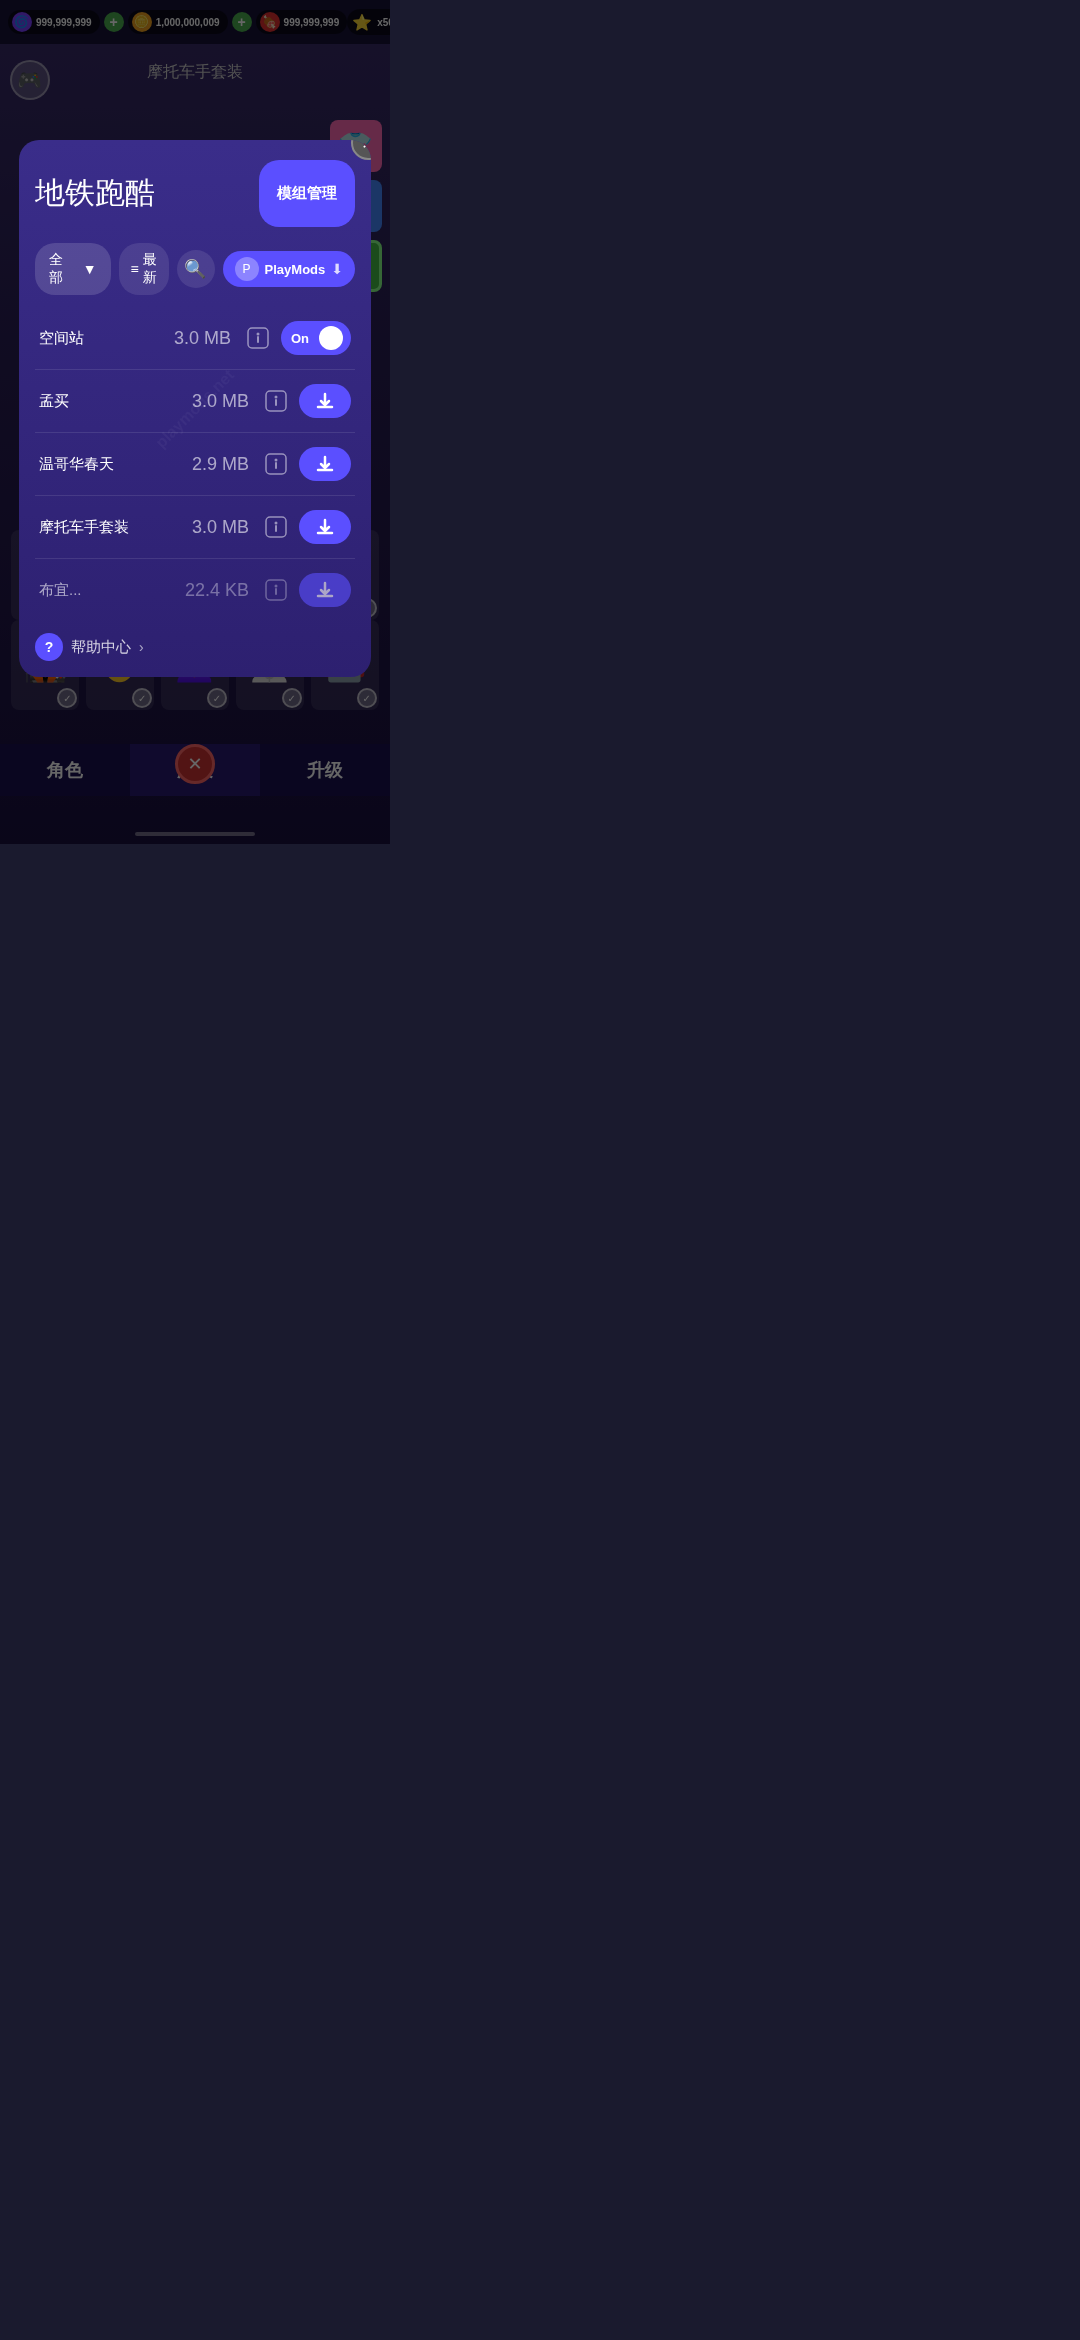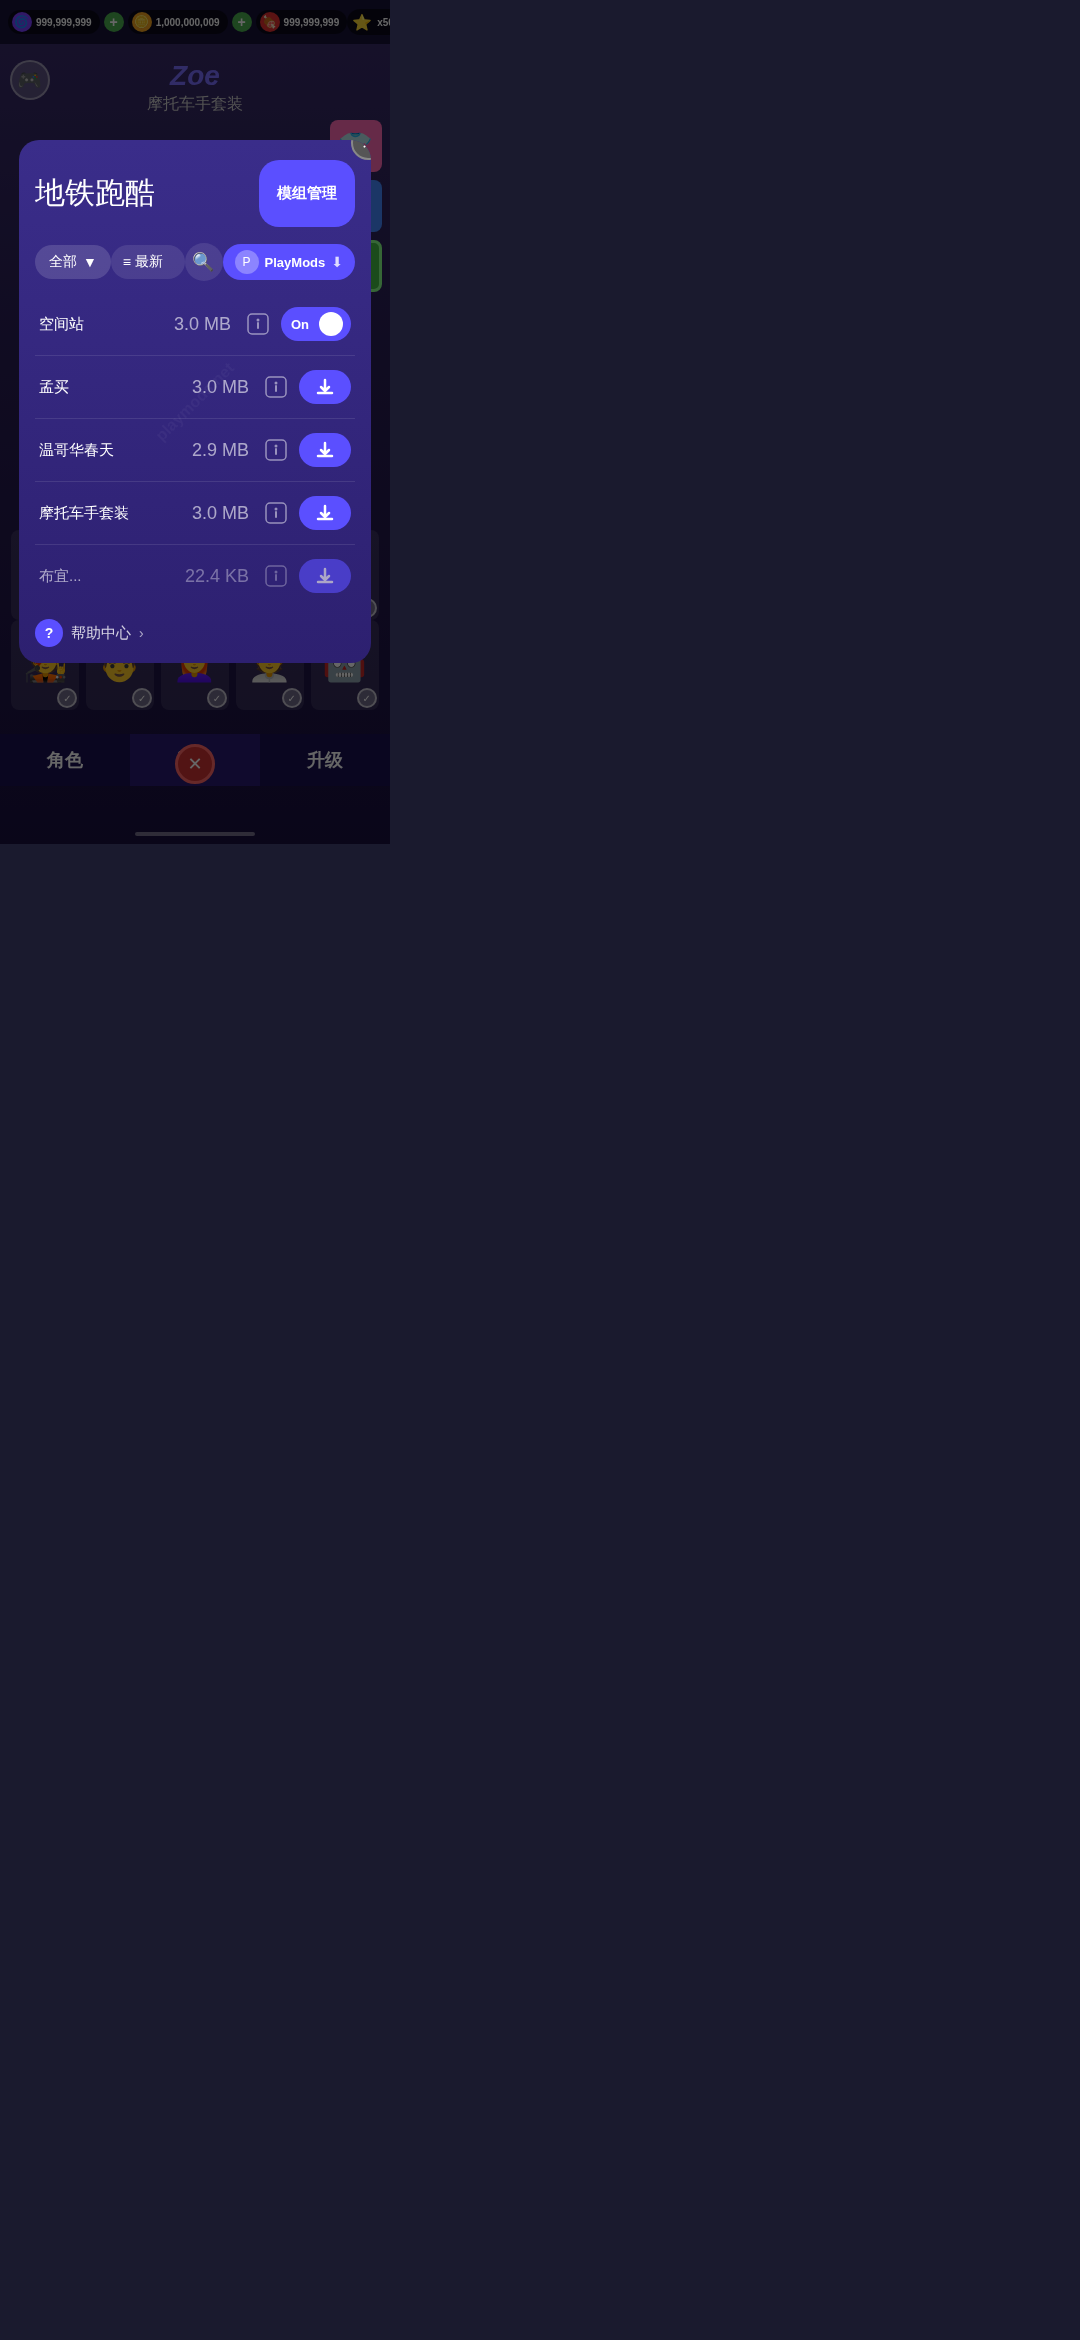--- a/index.html
+++ b/index.html
@@ -221,21 +221,21 @@
       background: rgba(80,80,200,0.8);
       border-radius: 4px;
       padding: 1px 3px;
       font-size: 8px;
       color: white;
     }
 
     
     .bottom-nav {
       position: absolute;
-      bottom: 58px;
+      bottom: 48px;
       left: 0; right: 0;
       display: flex;
       height: 52px;
     }
 
     .nav-btn {
       flex: 1;
       display: flex;
       align-items: center;
       justify-content: center;
@@ -337,20 +337,21 @@
       color: white;
       font-size: 16px;
       cursor: pointer;
       border: 2px solid #888;
     }
 
     
     .filter-bar {
       display: flex;
       align-items: center;
+      gap: 8px;
       margin-bottom: 12px;
     }
 
     .filter-dropdown {
       display: flex;
       align-items: center;
       background: rgba(255,255,255,0.15);
       border-radius: 20px;
       padding: 8px 14px;
       color: white;
@@ -580,21 +581,20 @@
         <div class="star-icon-wrap">⭐</div>
         <span class="resource-text">x50220</span>
       </div>
 
     </div>
   </div>
 
   <div class="character-area">
     <div class="char-avatar">🎮</div>
     <div style="text-align:center;">
-      <div class="char-name">Zoe</div>
       <div class="char-subtitle">摩托车手套装</div>
     </div>
   </div>
 
   <div class="outfit-icons">
     <div class="outfit-icon-btn pink-bg">👕</div>
     <div class="outfit-icon-btn blue-bg">👔</div>
     <div class="outfit-icon-btn green-bg">🟩</div>
   </div>
 

